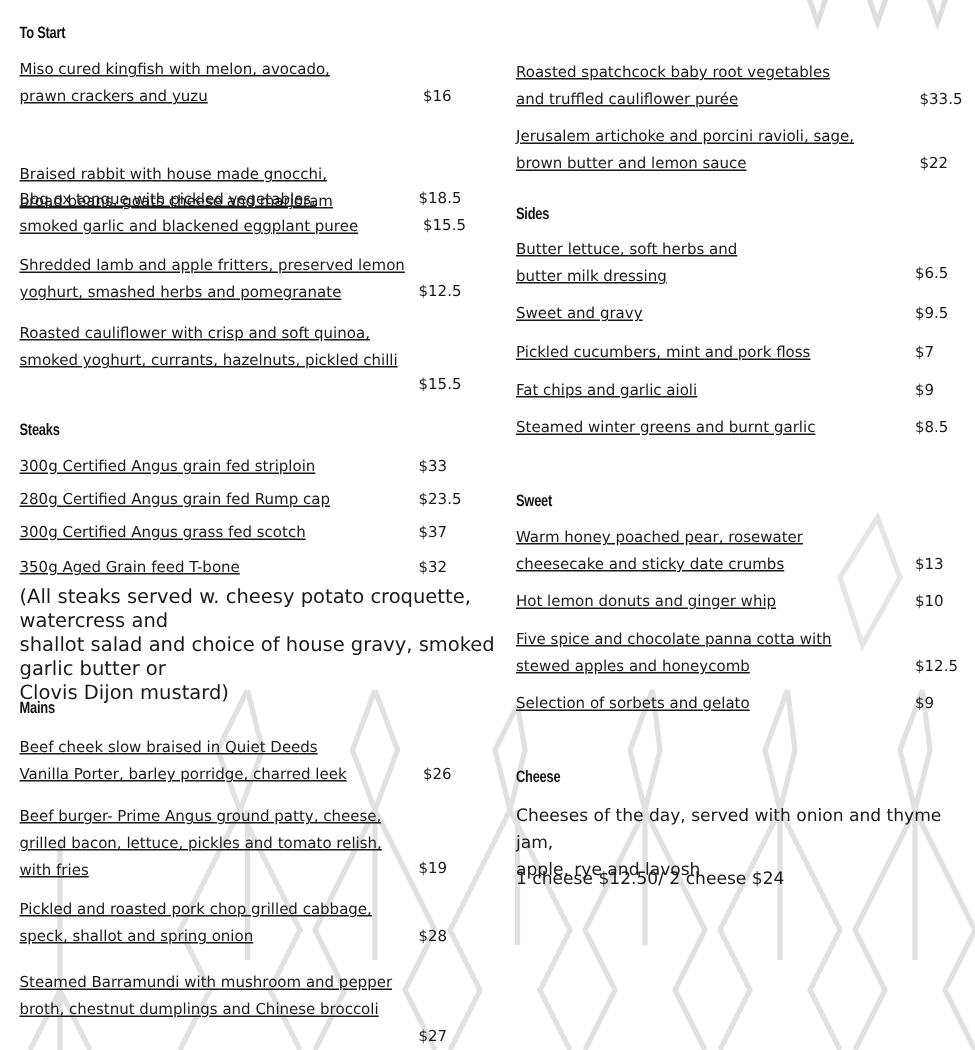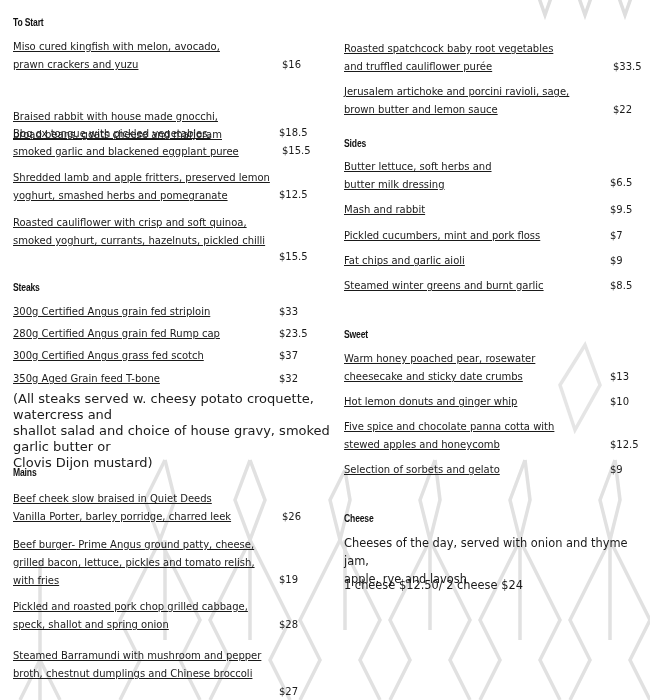--- a/index.html
+++ b/index.html
@@ -149,21 +149,21 @@
     <span class="price" style="left:269px;top:18px;">$22</span>
   </div>
 
   <div class="section-title" style="top:137px;">Sides</div>
   <div class="item" style="top:158px;width:300px;">
     <span class="name">Butter lettuce, soft herbs and
 butter milk dressing</span>
     <span class="price" style="left:266px;top:16px;">$6.5</span>
   </div>
   <div class="item" style="top:201px;width:300px;">
-    <span class="name">Mash and rabbit</span>
+    <span class="name">Sweet and gravy</span>
     <span class="price" style="left:266px;top:0;">$9.5</span>
   </div>
   <div class="item" style="top:227px;width:300px;">
     <span class="name">Pickled cucumbers, mint and pork floss</span>
     <span class="price" style="left:266px;top:0;">$7</span>
   </div>
   <div class="item" style="top:252px;width:300px;">
     <span class="name">Fat chips and garlic aioli</span>
     <span class="price" style="left:266px;top:0;">$9</span>
   </div>

